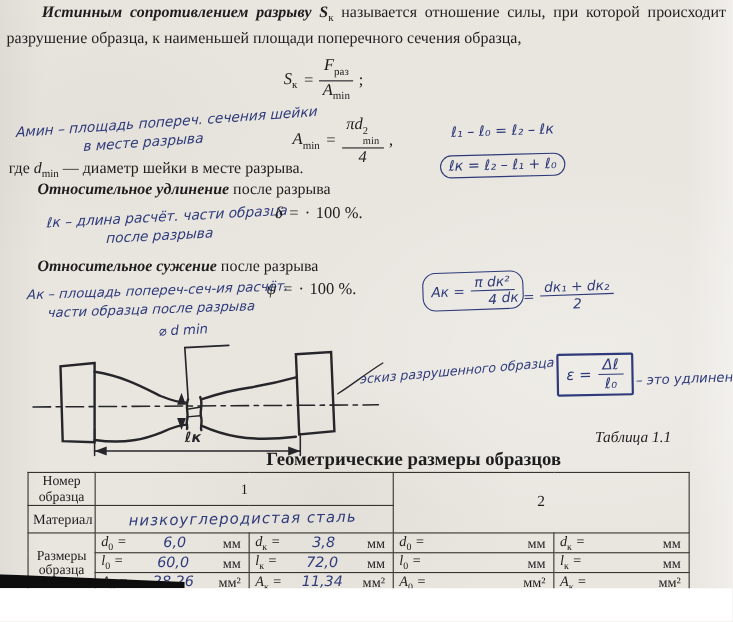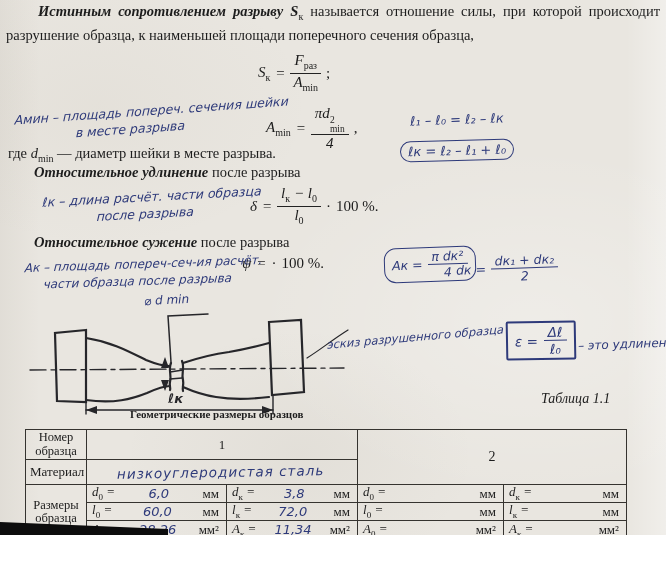--- a/index.html
+++ b/index.html
@@ -90,24 +90,20 @@
   </p>
 
   <div class="abs hw" style="left:42px;top:188px;font-size:12.5px;transform:rotate(-3deg) skewX(-6deg);line-height:17px;">
     <span>ℓк – длина расчёт. части образца</span><br>
     <span style="margin-left:55px;">после разрыва</span>
   </div>
 
   <div class="abs formula" style="left:250px;top:186px;">
     <span>δ</span>
     <span>=</span>
-    <span class="frac">
-        <span class="num"><span>l</span><sub>к</sub> <span>−</span> <span>l</span><sub>0</sub></span>
-        <span class="den"><span>l</span><sub>0</sub></span>
-      </span>
     <span style="font-style:normal;">·</span>
     <span style="font-style:normal;">100 %.</span>
   </div>
 
   <p class="abs print" style="left:34px;top:234px;margin:0;font-size:14.5px;">
     <span class="bi">Относительное сужение</span><span> после разрыва</span>
   </p>
 
   <div class="abs hw" style="left:24px;top:256px;font-size:12px;transform:rotate(-2deg) skewX(-6deg);line-height:17px;">
     <span>Ак – площадь попереч-сеч-ия расчёт.</span><br>
@@ -185,21 +181,21 @@
     <span>ε =</span>
     <span class="frac">
         <span class="num">Δℓ</span>
         <span class="den">ℓ₀</span>
       </span>
   </div>
   <div class="abs hw" style="left:578px;top:337px;font-size:12px;white-space:nowrap;transform:rotate(-2deg);">– это удлинение</div>
 
   <div class="abs print it" style="left:541px;top:391px;font-size:14px;">Таблица 1.1</div>
 
-  <div class="abs print" style="left:130px;top:408px;width:380px;text-align:left;font-weight:bold;font-size:11px;">Геометрические размеры образцов</div>
+  <div class="abs print" style="left:130px;top:408px;width:380px;text-align:right;font-weight:bold;font-size:17px;">Геометрические размеры образцов</div>
 
   <table class="abs" style="left:25px;top:429px;width:601px;">
     <colgroup>
         <col style="width:61px">
         <col style="width:140px">
         <col style="width:131px">
         <col style="width:146px">
         <col style="width:123px">
       </colgroup>
     <tbody>

